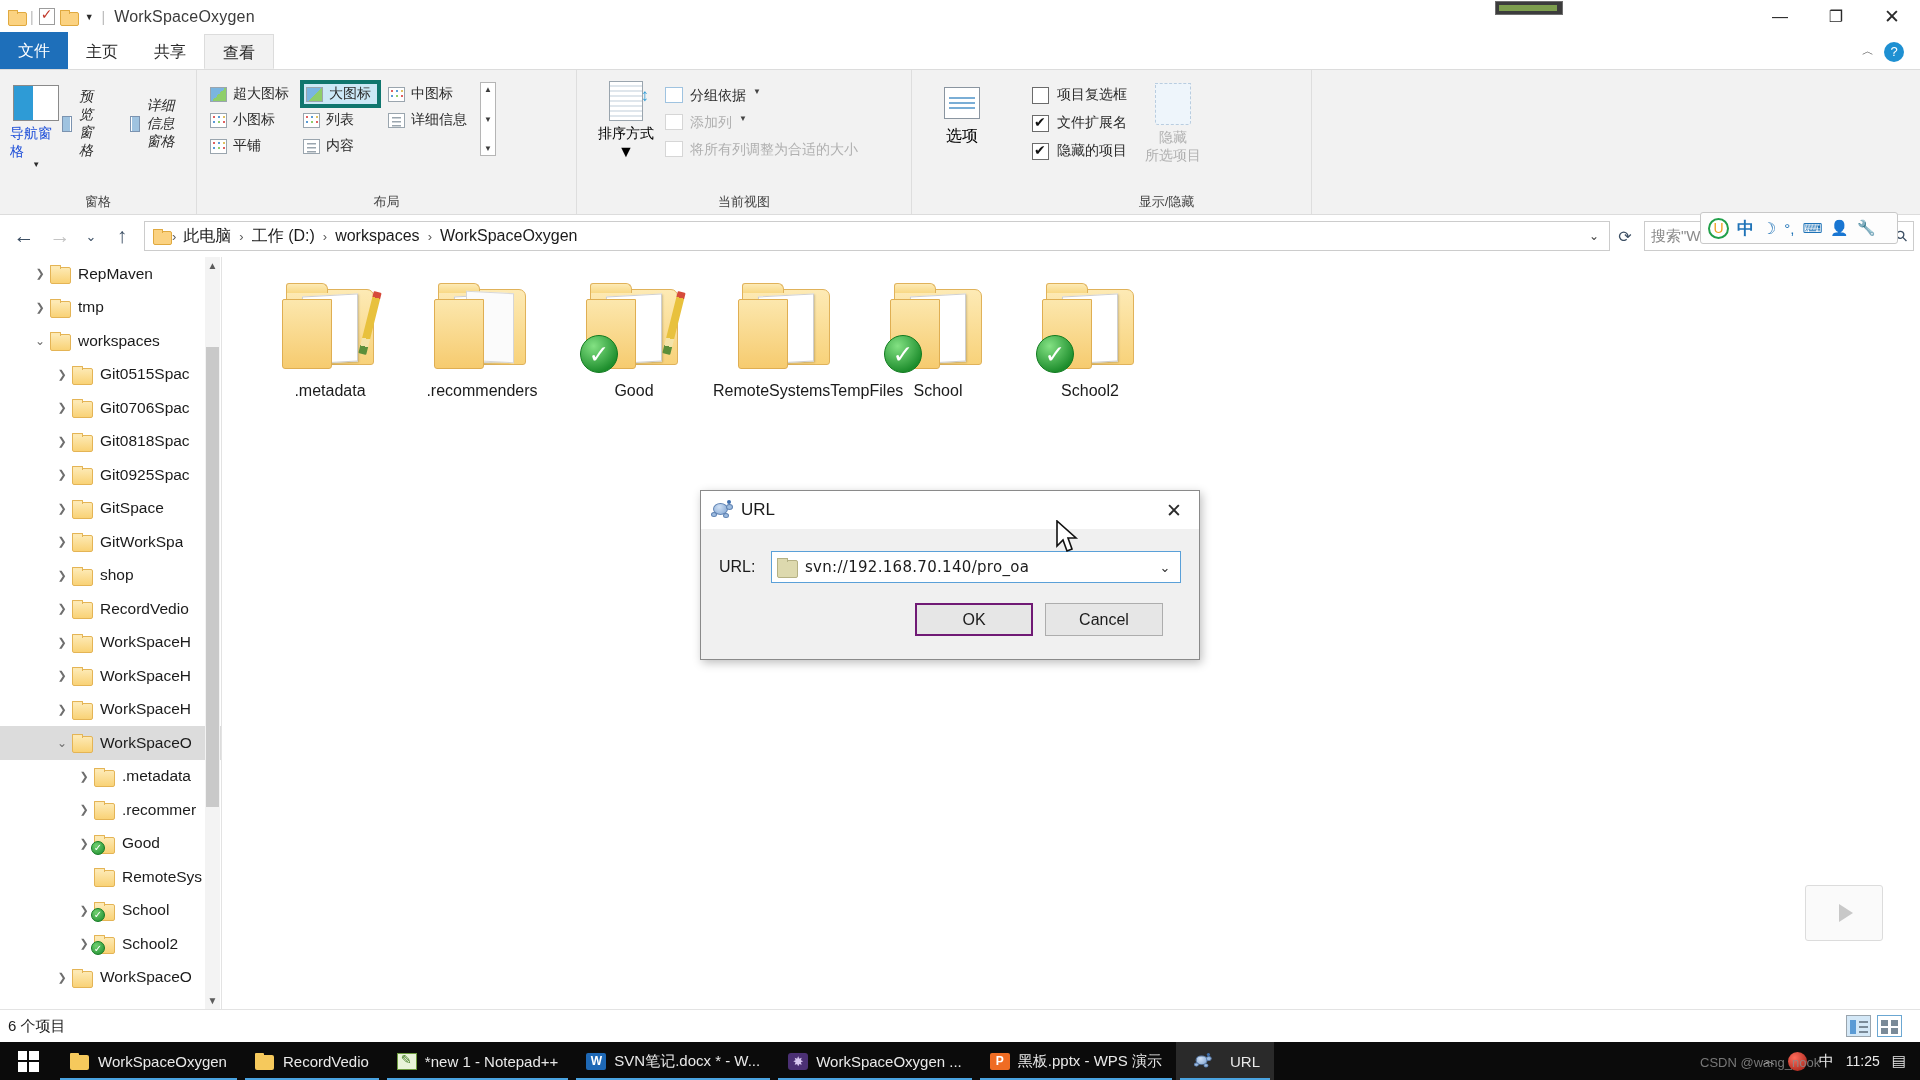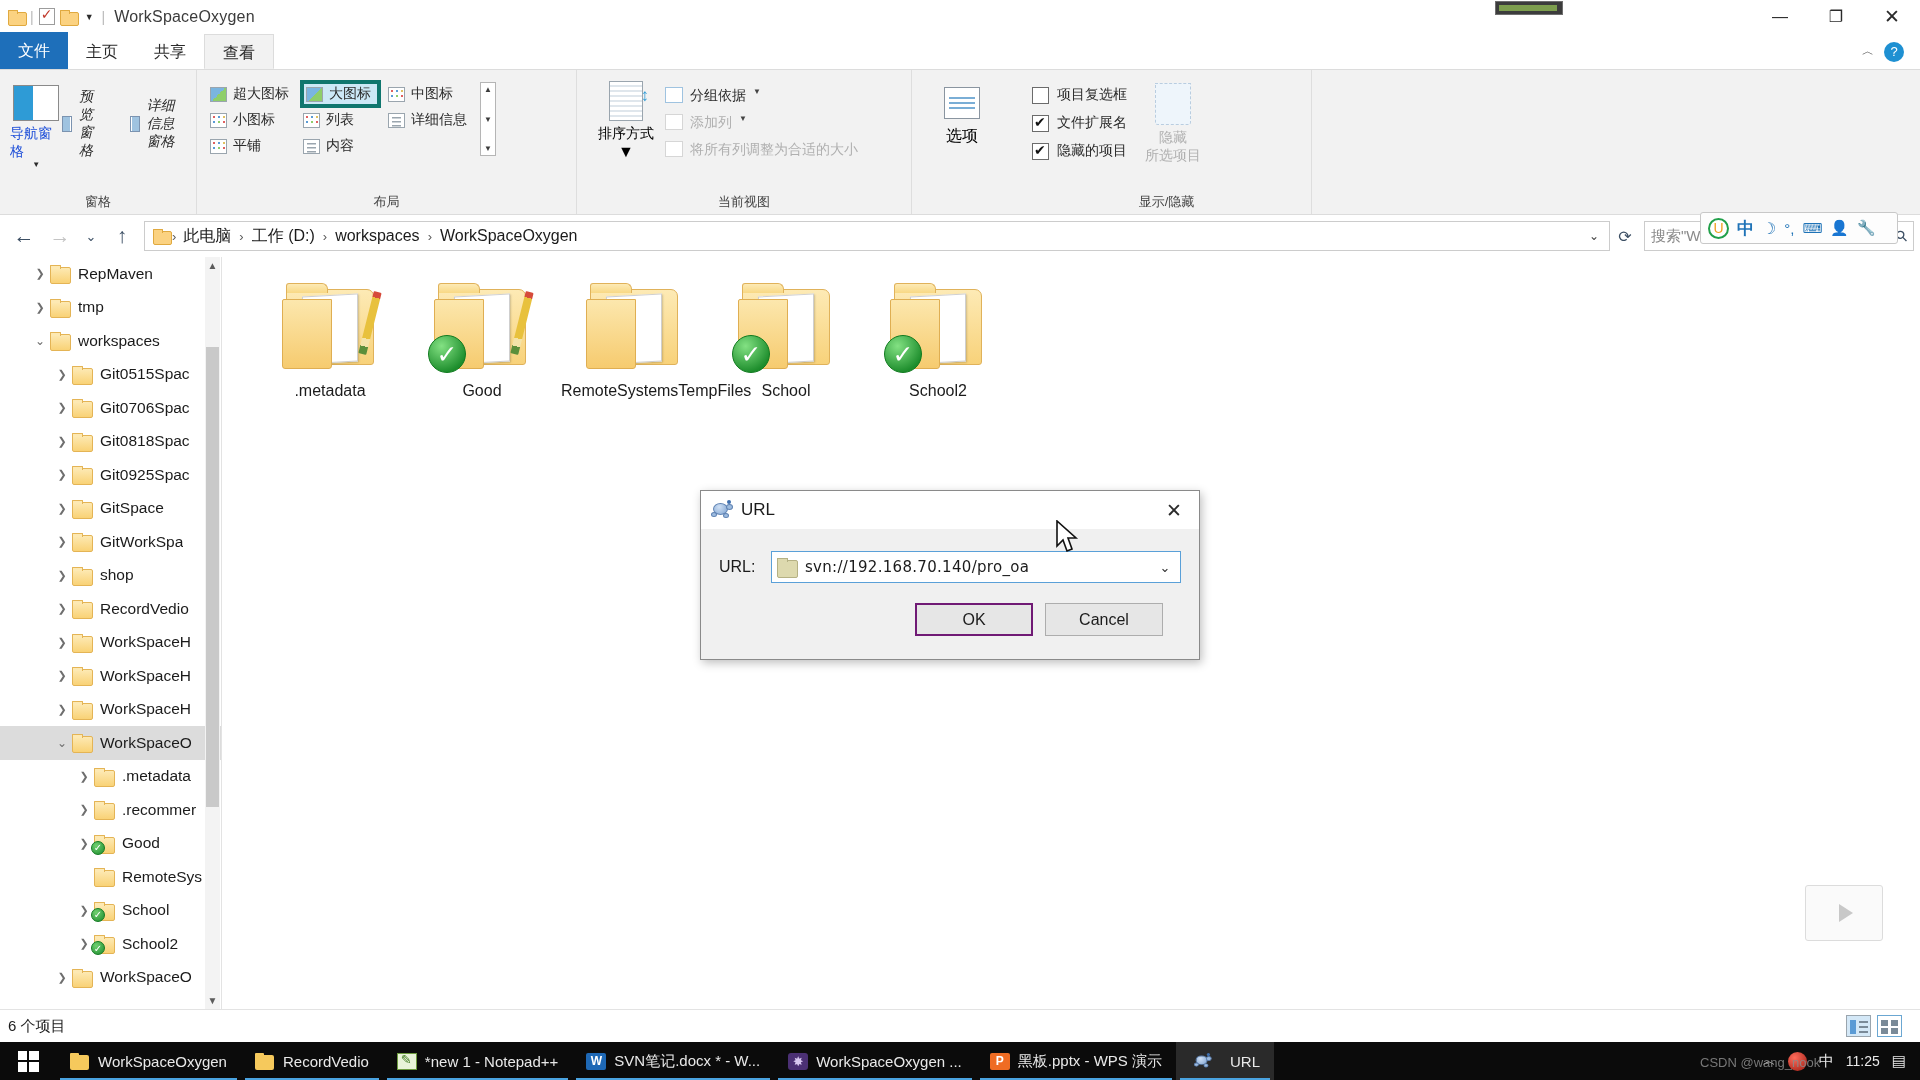--- a/index.html
+++ b/index.html
@@ -664,20 +664,30 @@
             <span class="bf-paper"></span>
             <span class="bf-pencil"></span>
             <span class="bf-front"></span>
           </div>
           <div class="fname">.metadata</div>
         </div>
         <div class="fitem">
           <div class="bigfolder">
             <span class="bf-back"></span>
             <span class="bf-paper"></span>
+            <span class="bf-lines"></span>
+            <span class="bf-paper2"></span>
+            <span class="bf-front"></span>
+          </div>
+          <div class="fname">.recommenders</div>
+        </div>
+        <div class="fitem">
+          <div class="bigfolder">
+            <span class="bf-back"></span>
+            <span class="bf-paper"></span>
             <span class="bf-pencil"></span>
             <span class="bf-front"></span>
             <span class="bf-check">✓</span>
           </div>
           <div class="fname">Good</div>
         </div>
         <div class="fitem">
           <div class="bigfolder">
             <span class="bf-back"></span>
             <span class="bf-paper"></span>

